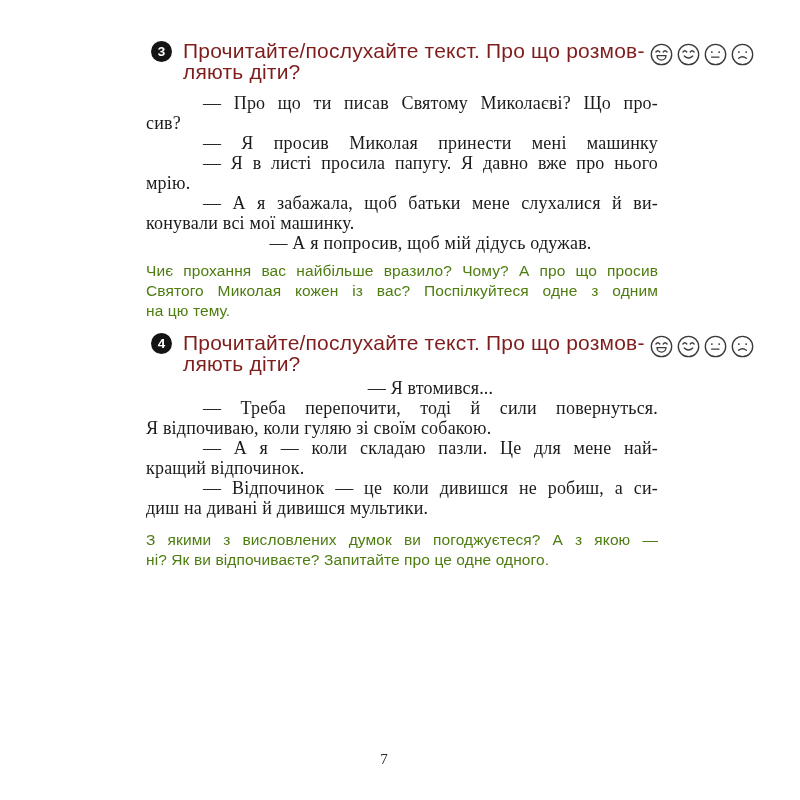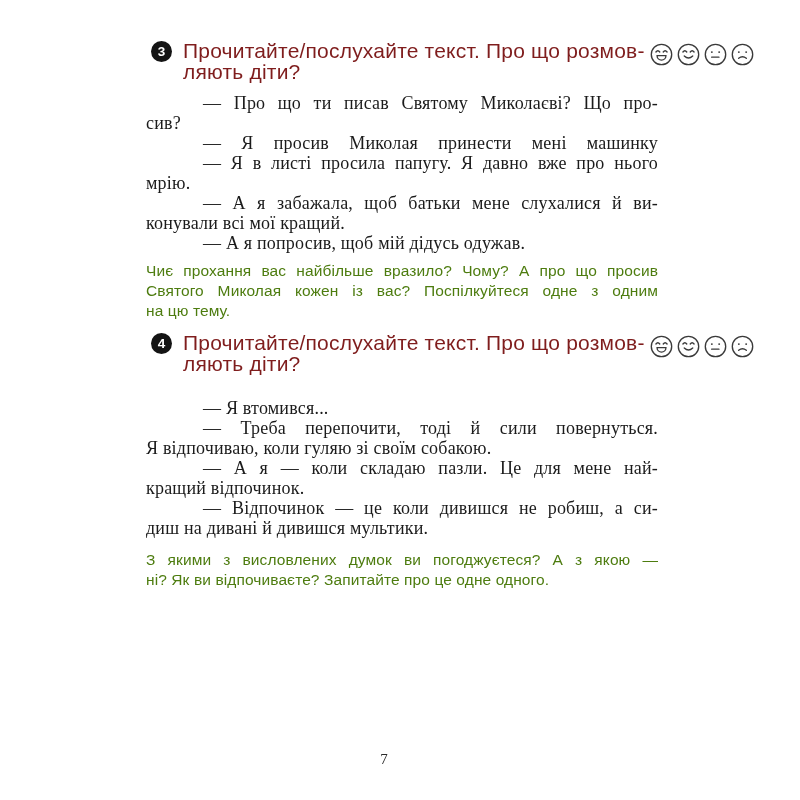--- a/index.html
+++ b/index.html
@@ -16,27 +16,27 @@
     font-size:13.5px;font-weight:bold;display:flex;align-items:center;justify-content:center;}
   .ex-title{flex:1 1 auto;margin-left:11px;font-size:21px;line-height:21px;color:#7f1d1d;
     letter-spacing:0.2px;}
   .t-line{white-space:nowrap;}
   .emoji-row{flex:0 0 auto;display:flex;gap:2px;margin-top:2px;margin-left:4px;}
   .emoji-row svg{display:block;}
 
   
   .dialogue{font-size:18px;line-height:20px;color:#1b1b1b;letter-spacing:0.2px;}
   .dialogue3{margin-top:11px;}
-  .dialogue4{margin-top:24px;}
+  .dialogue4{margin-top:4px;}
   .instruction{font-size:15.5px;line-height:20px;color:#4d7c0f;letter-spacing:0.1px;}
   .instr3{margin-top:8px;}
   .instr4{margin-top:12px;}
   .ex4{margin-top:11px;}
   .ln{min-height:20px;}
-  .ind{text-indent:57px;}
+  .ind{text-indent:57px;text-align:center;}
   .j{text-align:justify;text-align-last:justify;}
 
   .page-number{position:absolute;left:374px;top:751px;width:20px;text-align:center;
     font-size:15px;color:#2a2a2a;}
 </style>
 </head>
 <body>
 
 <div class="page">
   <div class="content">
@@ -84,21 +84,21 @@
         </div>
       </div>
 
       <div class="dialogue dialogue3 serif">
         <div class="ln ind j">— Про що ти писав Святому Миколаєві? Що про-</div>
         <div class="ln">сив?</div>
         <div class="ln ind j">— Я просив Миколая принести мені машинку</div>
         <div class="ln ind j">— Я в листі просила папугу. Я давно вже про нього</div>
         <div class="ln">мрію.</div>
         <div class="ln ind j">— А я забажала, щоб батьки мене слухалися й ви-</div>
-        <div class="ln">конували всі мої кращий.</div>
+        <div class="ln">конували всі мої машинку.</div>
         <div class="ln ind">— А я попросив, щоб мій дідусь одужав.</div>
       </div>
 
       <div class="instruction instr3 sans">
         <div class="ln j">Чиє прохання вас найбільше вразило? Чому? А про що просив</div>
         <div class="ln j">Святого Миколая кожен із вас? Поспілкуйтеся одне з одним</div>
         <div class="ln">на цю тему.</div>
       </div>
     </section>
 

